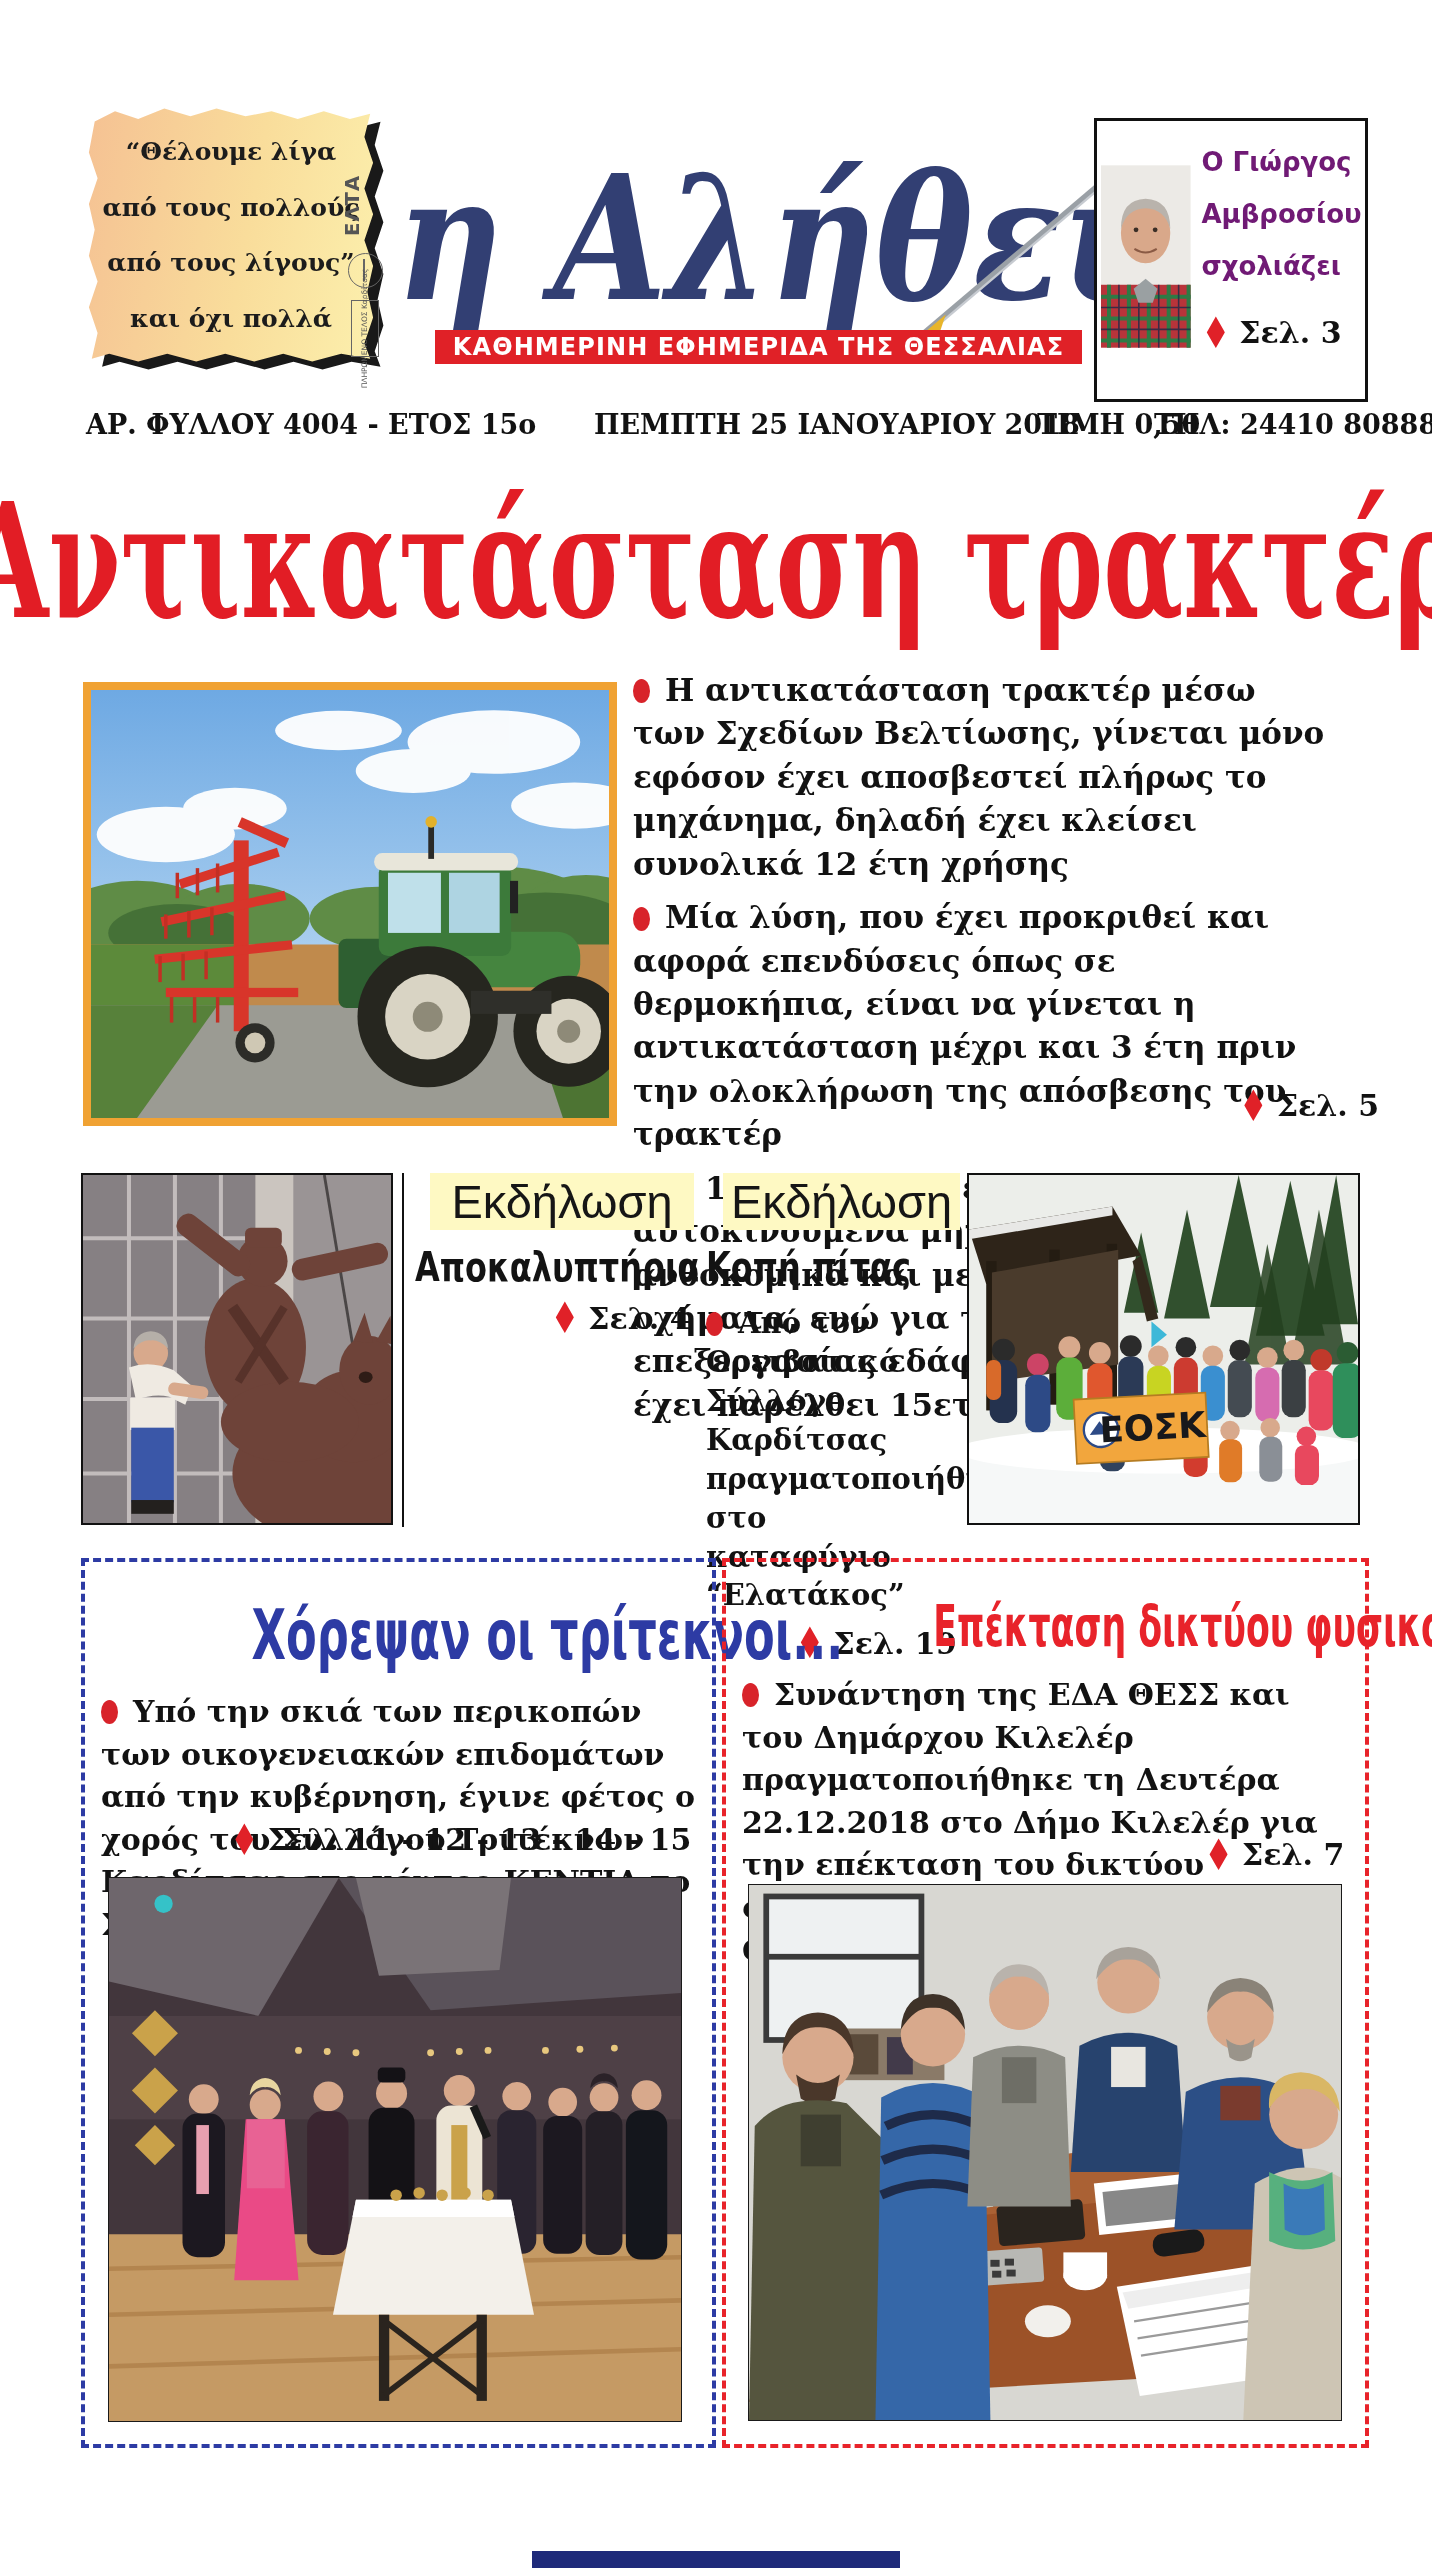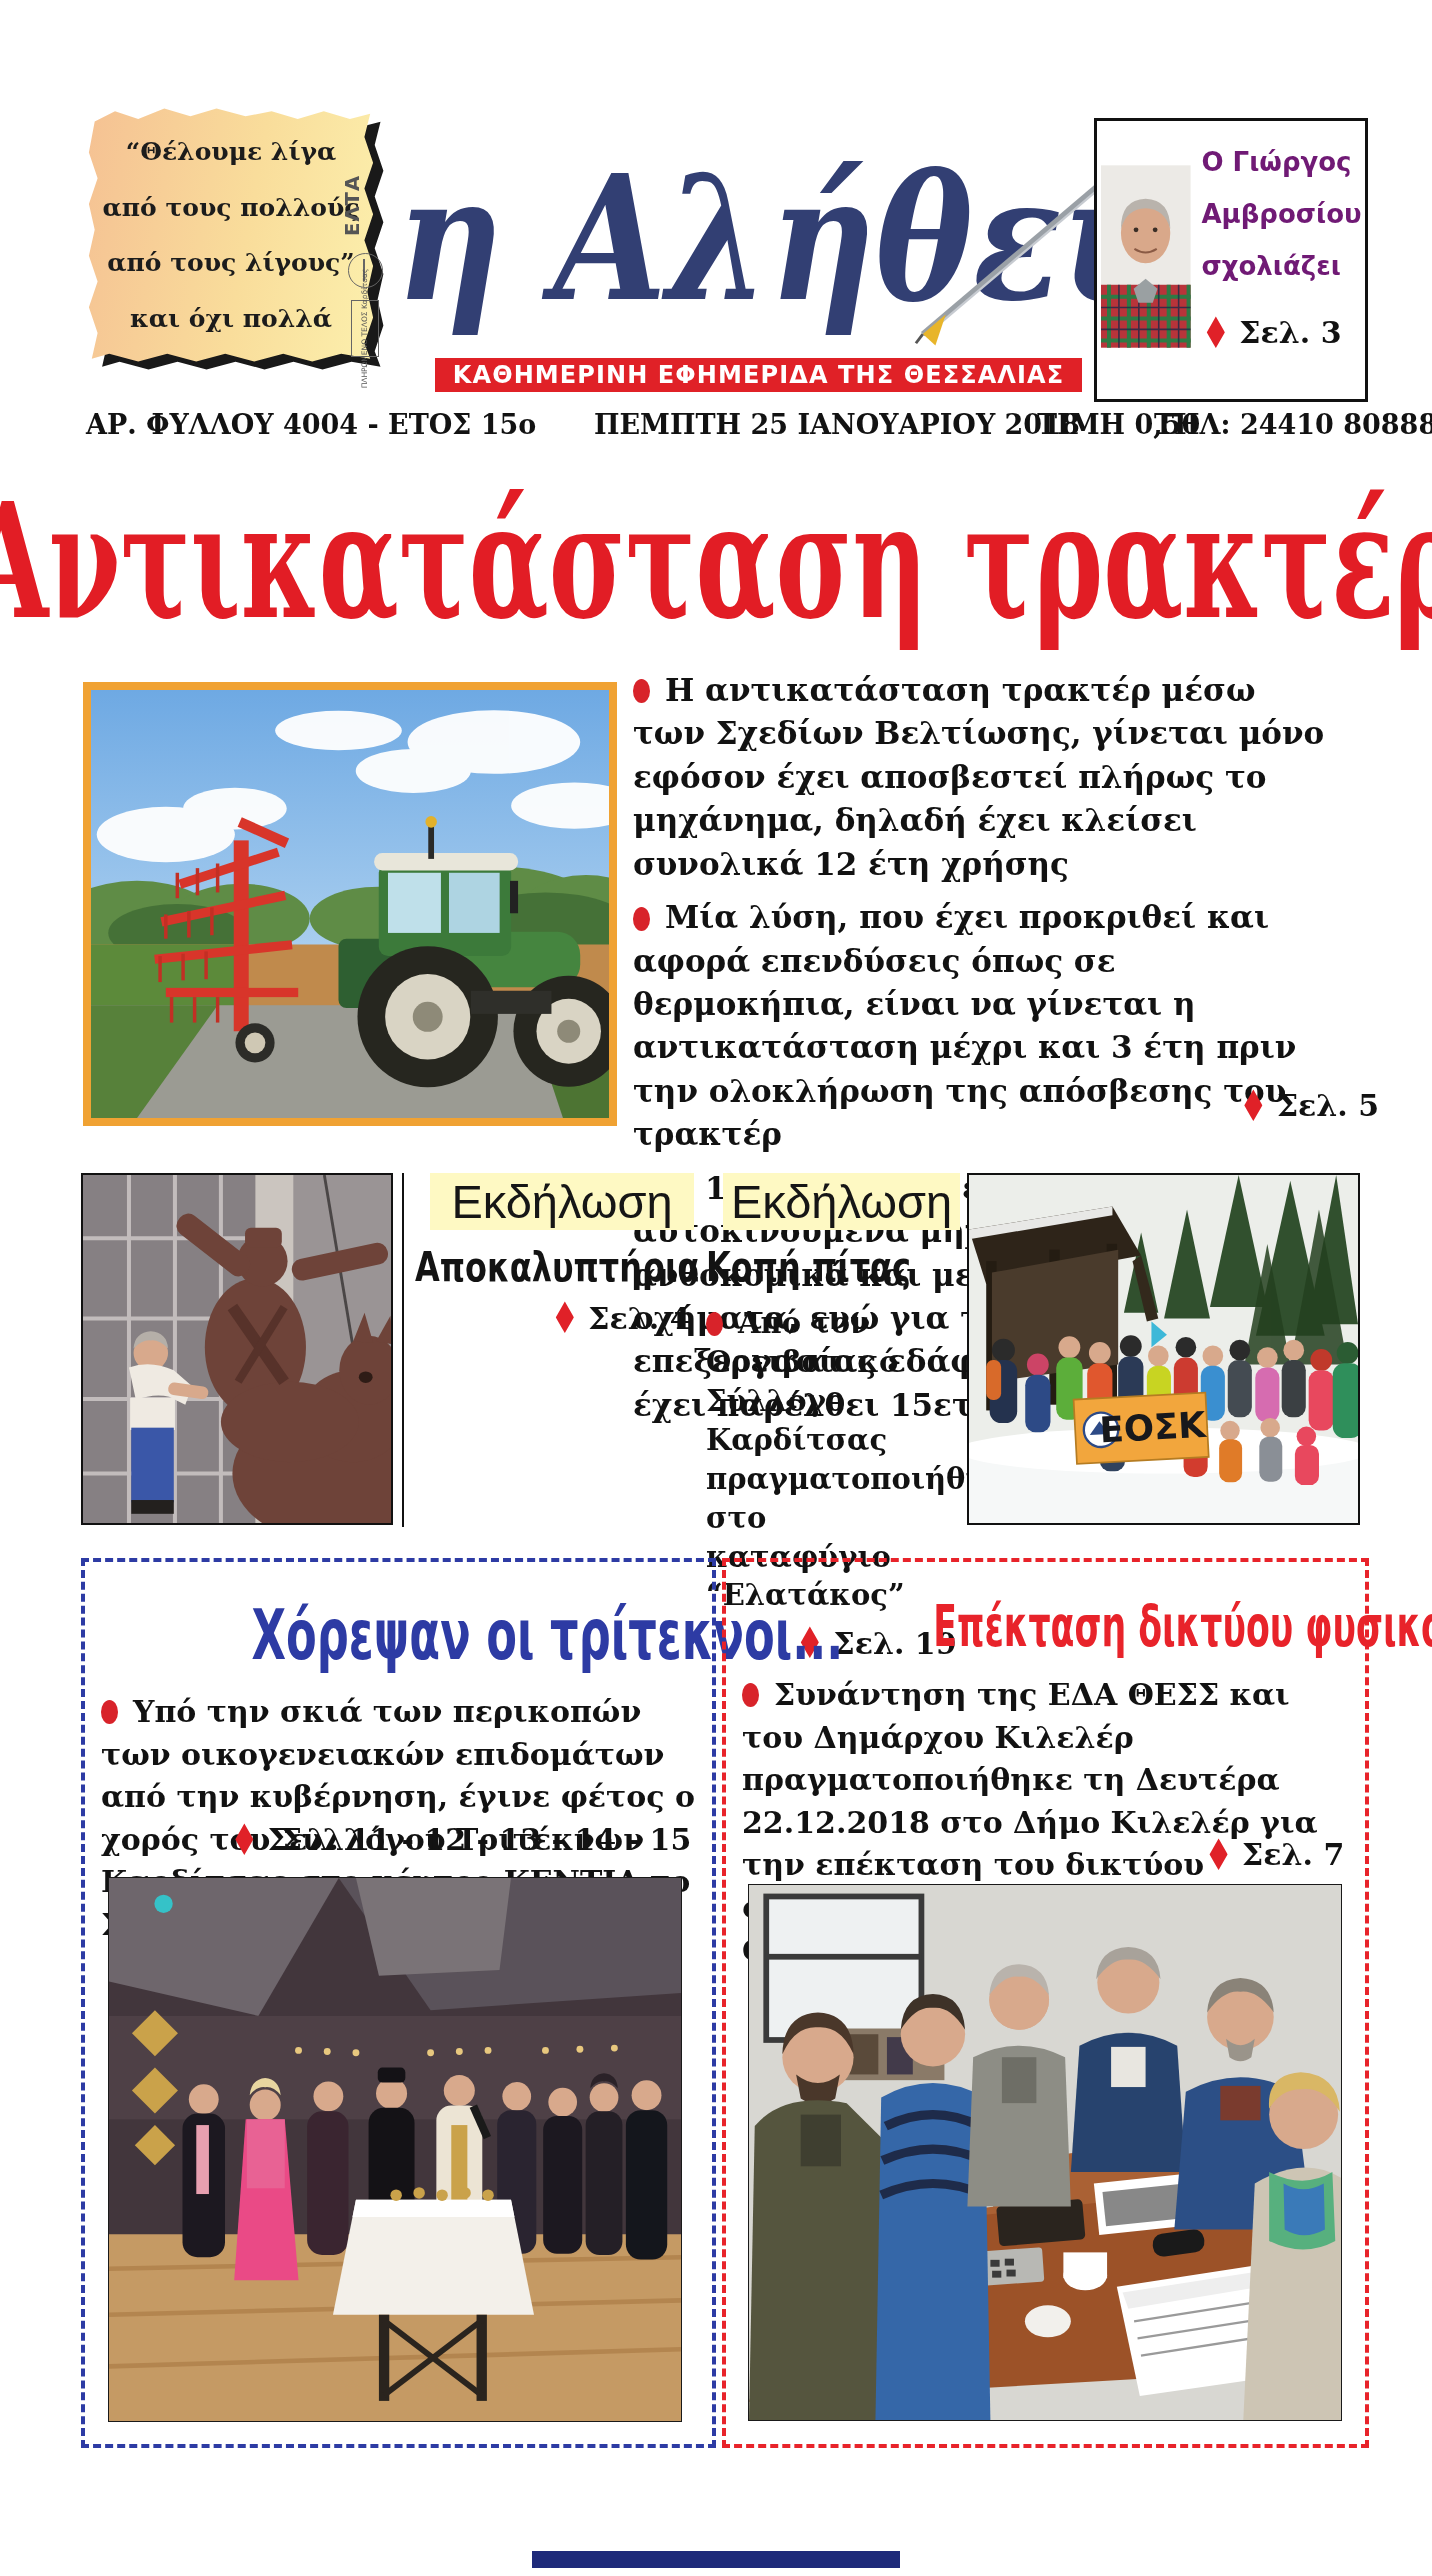--- a/index.html
+++ b/index.html
@@ -22,21 +22,21 @@
   .elta .stamp{position:absolute;left:12.6px;top:102px;width:26.4px;height:55px;border:1.1px solid #666;
     display:flex;align-items:center;justify-content:center;}
   .elta .stamp span{transform:rotate(-90deg);white-space:nowrap;font-family:"DejaVu Sans",sans-serif;
     font-size:7.5px;line-height:1.2;text-align:center;}
   
   .mast-title{position:absolute;left:396px;top:129px;width:701px;height:201px;display:flex;align-items:flex-end;}
   .mast-title span{display:inline-block;white-space:nowrap;font-style:italic;font-weight:bold;
     font-size:172px;line-height:1.05;color:#323F73;transform:scaleX(.85);transform-origin:left bottom;}
   .quill{position:absolute;left:893px;top:164px;width:235px;height:190px;pointer-events:none;}
   .redbar{position:absolute;left:435px;top:330px;width:647px;height:34px;background:#E02127;
-    display:flex;align-items:center;justify-content:center;margin-top:28px;}
+    display:flex;align-items:center;justify-content:center;}
   .redbar span{font-family:"DejaVu Sans",sans-serif;font-weight:bold;font-size:24px;color:#fff;letter-spacing:1.1px;}
   
   .colbox{position:absolute;left:1094px;top:118px;width:268px;height:278px;border:3.4px solid #111;
     background:#fff;display:flex;}
   .colbox svg{margin:4px;}
   .colbox .ctext{flex:1;padding:15px 3.4px 0 6.9px;}
   .colbox .cline{font-family:"DejaVu Sans",sans-serif;font-weight:bold;font-size:26px;line-height:2.0;color:#701a75;}
   .colbox .cpage{margin-top:23px;display:flex;align-items:center;}
   
   .infobar span{position:absolute;top:409px;font-weight:bold;font-size:27px;white-space:nowrap;}

